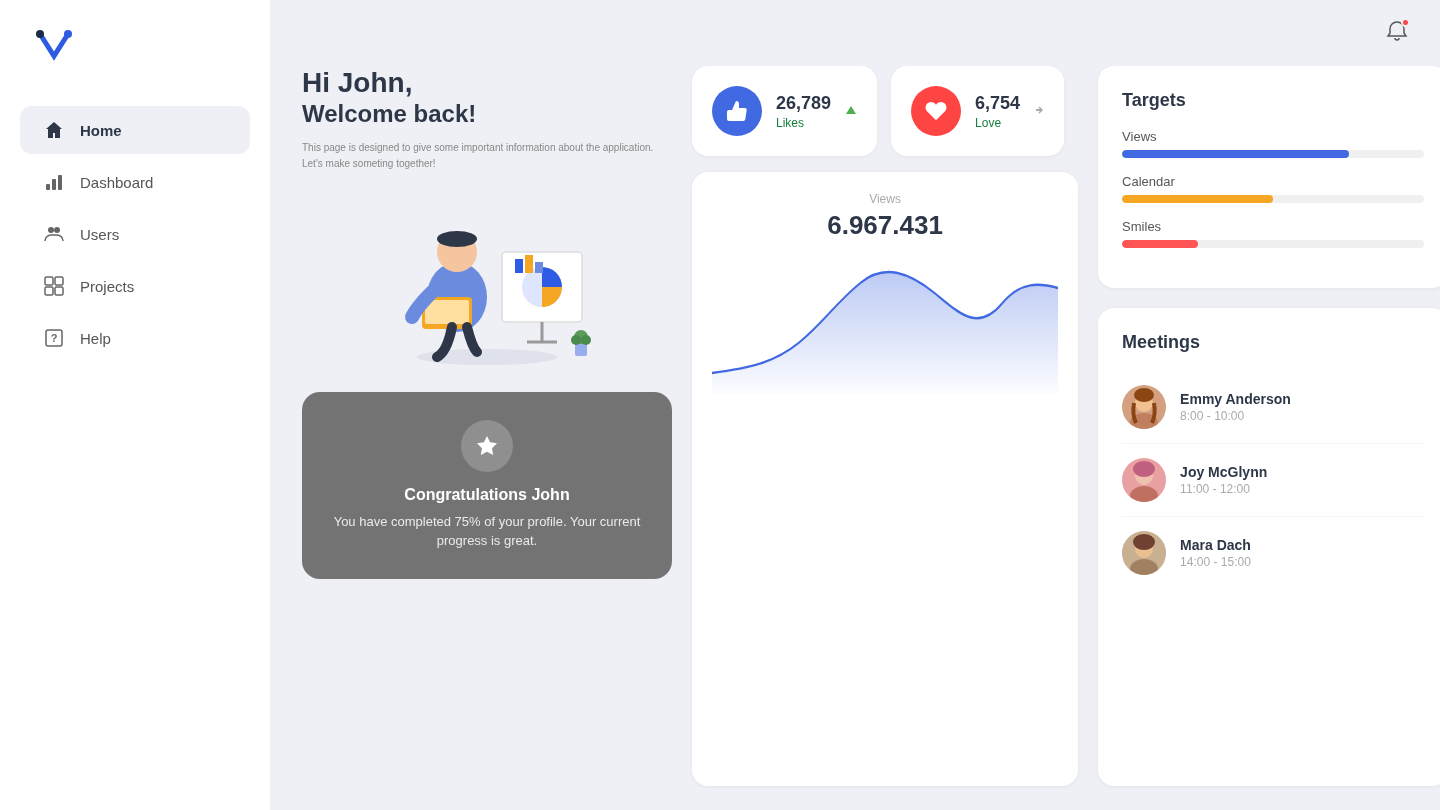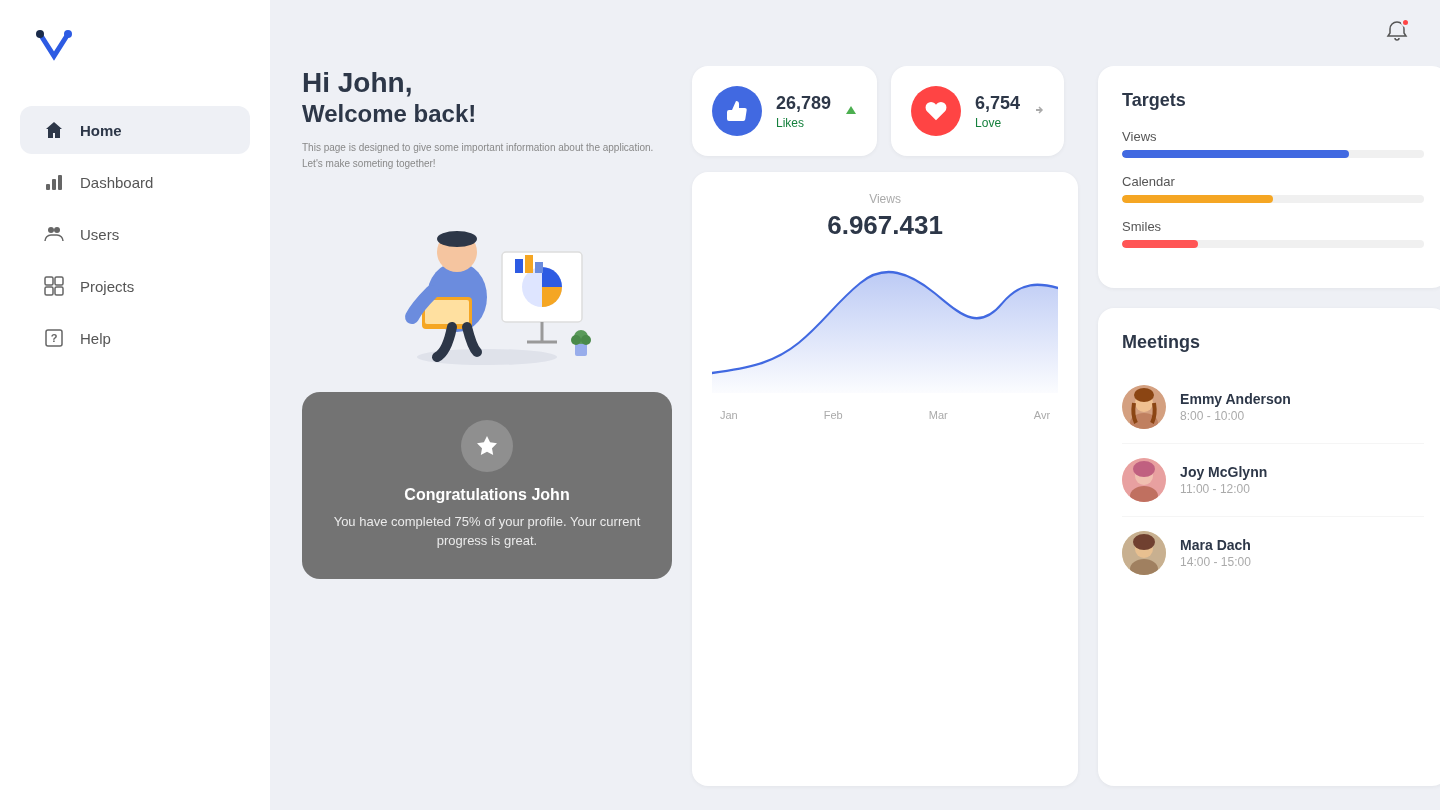--- a/index.html
+++ b/index.html
@@ -505,26 +505,20 @@
                 <stop offset="0%" stop-color="#4169e1" stop-opacity="0.35"></stop>
                 <stop offset="100%" stop-color="#4169e1" stop-opacity="0.02"></stop>
               </linearGradient>
             </defs>
 
             <path d="M0,120 C60,115 100,110 140,90 C180,70 200,50 240,30 C280,10 320,20 360,40 C400,60 430,80 470,50 C500,28 530,30 560,35 L560,140 L0,140 Z" fill="url(#chartGrad)"></path>
 
             <path d="M0,120 C60,115 100,110 140,90 C180,70 200,50 240,30 C280,10 320,20 360,40 C400,60 430,80 470,50 C500,28 530,30 560,35" fill="none" stroke="#4169e1" stroke-width="2.5" stroke-linecap="round"></path>
           </svg>
         </div>
-        <div class="chart-months">
-          <span>Jan</span>
-          <span>Feb</span>
-          <span>Mar</span>
-          <span>Avr</span>
-        </div>
       </div>
     </div>
 
     <div class="right-col">
 
       <div class="targets-card">
         <div class="card-title">Targets</div>
 
         <div class="target-item">
           <div class="target-header">

